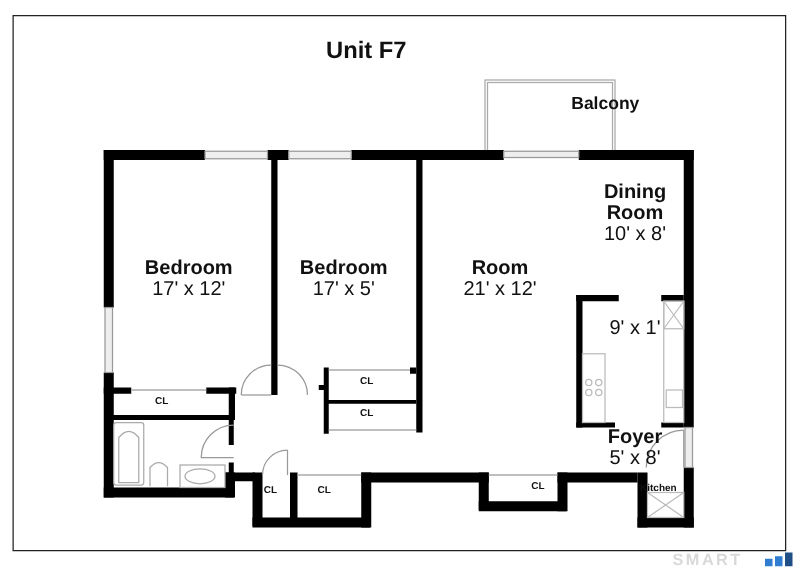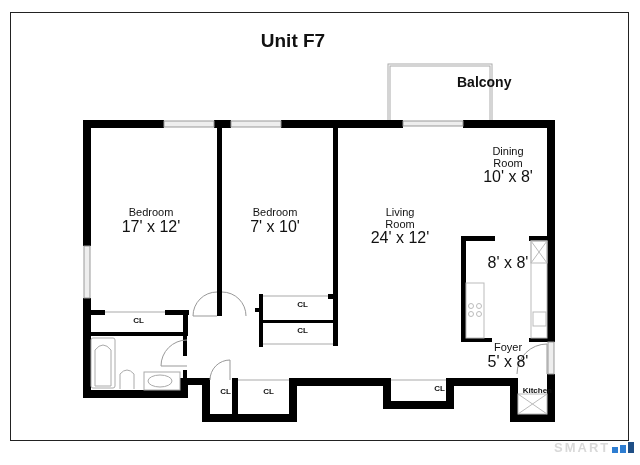--- a/index.html
+++ b/index.html
@@ -2,25 +2,25 @@
 <html><head>
 <meta charset="utf-8">
 <style>
   html, body { margin: 0; padding: 0; background: #ffffff; }
   body { width: 640px; height: 465px; position: relative; overflow: hidden; font-family: "Liberation Sans", sans-serif; }
   .frame { position: absolute; left: 10px; top: 12px; width: 501px; height: 429px; border: 1px solid #222; box-sizing: border-box; }
   .frame { width: 619px; }
   svg { position: absolute; left: 0; top: 0; }
   .title { position: absolute; left: 0; width: 586px; top: 30px; text-align: center; font-weight: bold; font-size: 19px; color: #111; }
   .label { position: absolute; text-align: center; color: #111; line-height: 1.05; }
-  .label .name { font-weight: normal; font-size: 11px; display: block; }
+  .label .name { font-weight: bold; font-size: 16px; display: block; }
   .label .dim { font-size: 16px; display: block; }
-  .small { position: absolute; font-size: 8px; font-weight: bold; color: #111; text-align: right; }
+  .small { position: absolute; font-size: 8px; font-weight: bold; color: #111; text-align: left; }
   .balcony-label { position: absolute; font-weight: bold; font-size: 14px; color: #111; }
-  .watermark { position: absolute; left: 538px; top: 440px; font-size: 13px; letter-spacing: 2px; color: #d9d9d9; font-weight: bold; margin-left: 16px; }
+  .watermark { position: absolute; left: 538px; top: 440px; font-size: 13px; letter-spacing: 2px; color: #d9d9d9; font-weight: bold; }
   .wm-bars { position: absolute; left: 610px; top: 441px; }
 </style>
 </head>
 <body>
 
 <div class="frame"></div>
 
 <div class="title">Unit F7</div>
 
 <svg width="640" height="465" viewBox="0 0 640 465">
@@ -143,37 +143,36 @@
 
 <div class="balcony-label" style="left:418px; top:74px;margin-left:39px;">Balcony</div>
 
 <div class="label" style="left:106px; top:207px; width:90px;">
   <span class="name">Bedroom</span>
   <span class="dim">17' x 12'</span>
 </div>
 
 <div class="label" style="left:230px; top:207px; width:90px;">
   <span class="name">Bedroom</span>
-  <span class="dim">7' x 10'</span>
+  <span class="dim">17' x 5'</span>
 </div>
 
 <div class="label" style="left:360px; top:207px; width:80px;">
-  <span class="name">Living</span>
   <span class="name">Room</span>
-  <span class="dim">24' x 12'</span>
+  <span class="dim">21' x 12'</span>
 </div>
 
 <div class="label" style="left:468px; top:146px; width:80px;">
   <span class="name">Dining</span>
   <span class="name">Room</span>
   <span class="dim">10' x 8'</span>
 </div>
 
 <div class="label" style="left:468px; top:255px; width:80px;">
-  <span class="dim">8' x 8'</span>
+  <span class="dim">9' x 1'</span>
 </div>
 
 <div class="label" style="left:478px; top:342px; width:60px;">
   <span class="name">Foyer</span>
   <span class="dim">5' x 8'</span>
 </div>
 
 <div class="small" style="left:124px; top:316px; width:20px;">CL</div>
 <div class="small" style="left:288px; top:300px; width:20px;">CL</div>
 <div class="small" style="left:288px; top:326px; width:20px;">CL</div>

